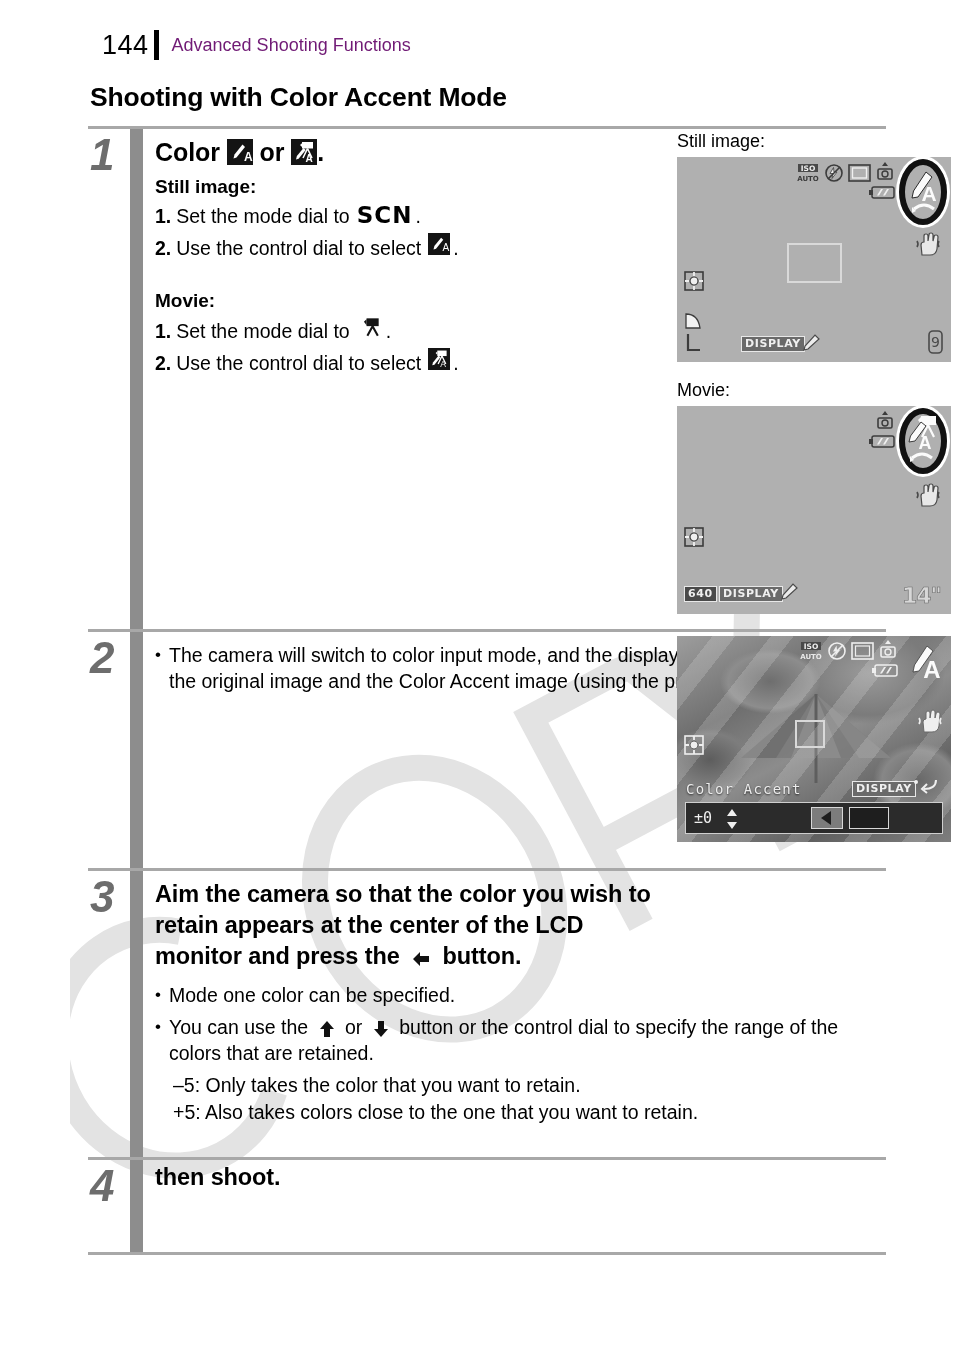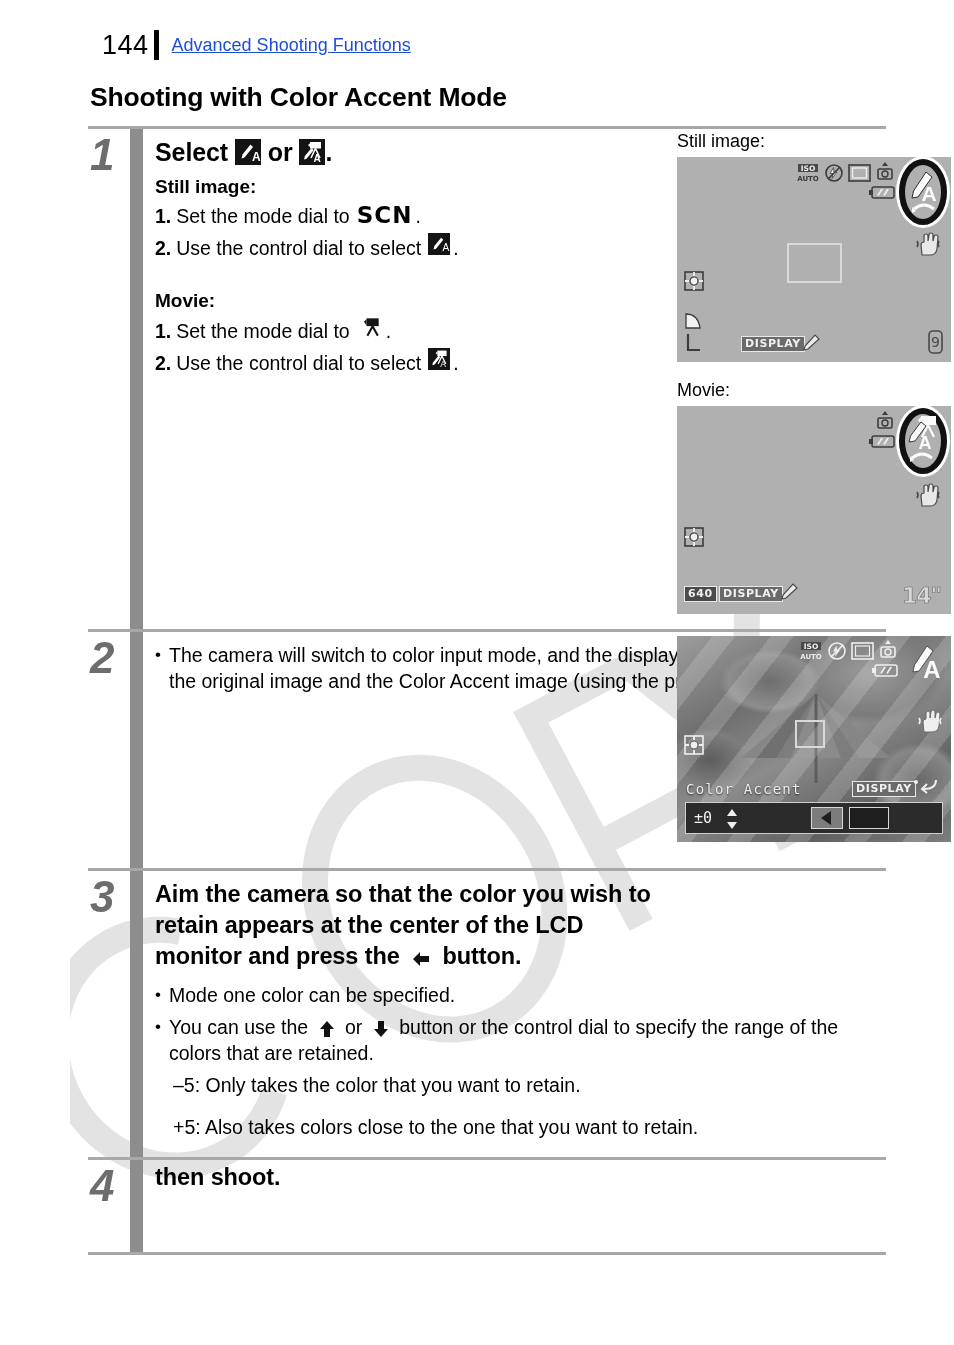--- a/index.html
+++ b/index.html
@@ -42,22 +42,21 @@
     color: #000;
   }
   #header .hbar {
     width: 5px; height: 30px;
     background: #000;
     margin: 0 13px 0 5px;
   }
   #header .htitle {
     font-size: 18px;
     line-height: 22px;
-    color: #1d4ed8;
-    text-decoration: underline;
+    color: #701a75;
   }
 
   
   #section-title {
     position: absolute;
     left: 90px; top: 82px;
     font-size: 26.5px;
     font-weight: bold;
     letter-spacing: -0.2px;
     z-index: 2;
@@ -143,21 +142,21 @@
   .bullet-line .dot {
     flex: 0 0 14px;
     font-size: 17px;
     line-height: 26px;
   }
   .bullet-line .btxt { flex: 1 1 auto; }
   .indent-line {
     font-size: 19.5px;
     line-height: 26px;
     margin-left: 18px;
-    margin-top: 16px;
+    margin-top: 1px;
   }
 
   
   .body-narrow { width: 448px; }
 
   
   .ico {
     display: inline-block;
     vertical-align: -4px;
   }
@@ -355,21 +354,21 @@
     <div class="rule"></div>
 
     <div class="step" style="min-height:500px;">
       <div class="step-num">
         <span>1</span>
       </div>
       <div class="gutter"></div>
       <div class="step-body body-narrow">
 
         <div class="step-head">
-          <span>Select</span>
+          <span>Color</span>
           <span class="ico">
             <svg width="26" height="26" viewBox="0 0 26 26">
               <rect width="26" height="26" fill="#141414"></rect>
               <path d="M6.5 19.5 L7.5 15.5 L15.5 5.5 L18 8 L9.5 18.5 Z" fill="#fff"></path>
               <text x="17" y="21.5" font-family="Liberation Sans, sans-serif" font-size="12" fill="#fff">A</text>
             </svg>
           </span>
           <span>or</span>
           <span class="ico">
             <svg width="26" height="26" viewBox="0 0 26 26">

